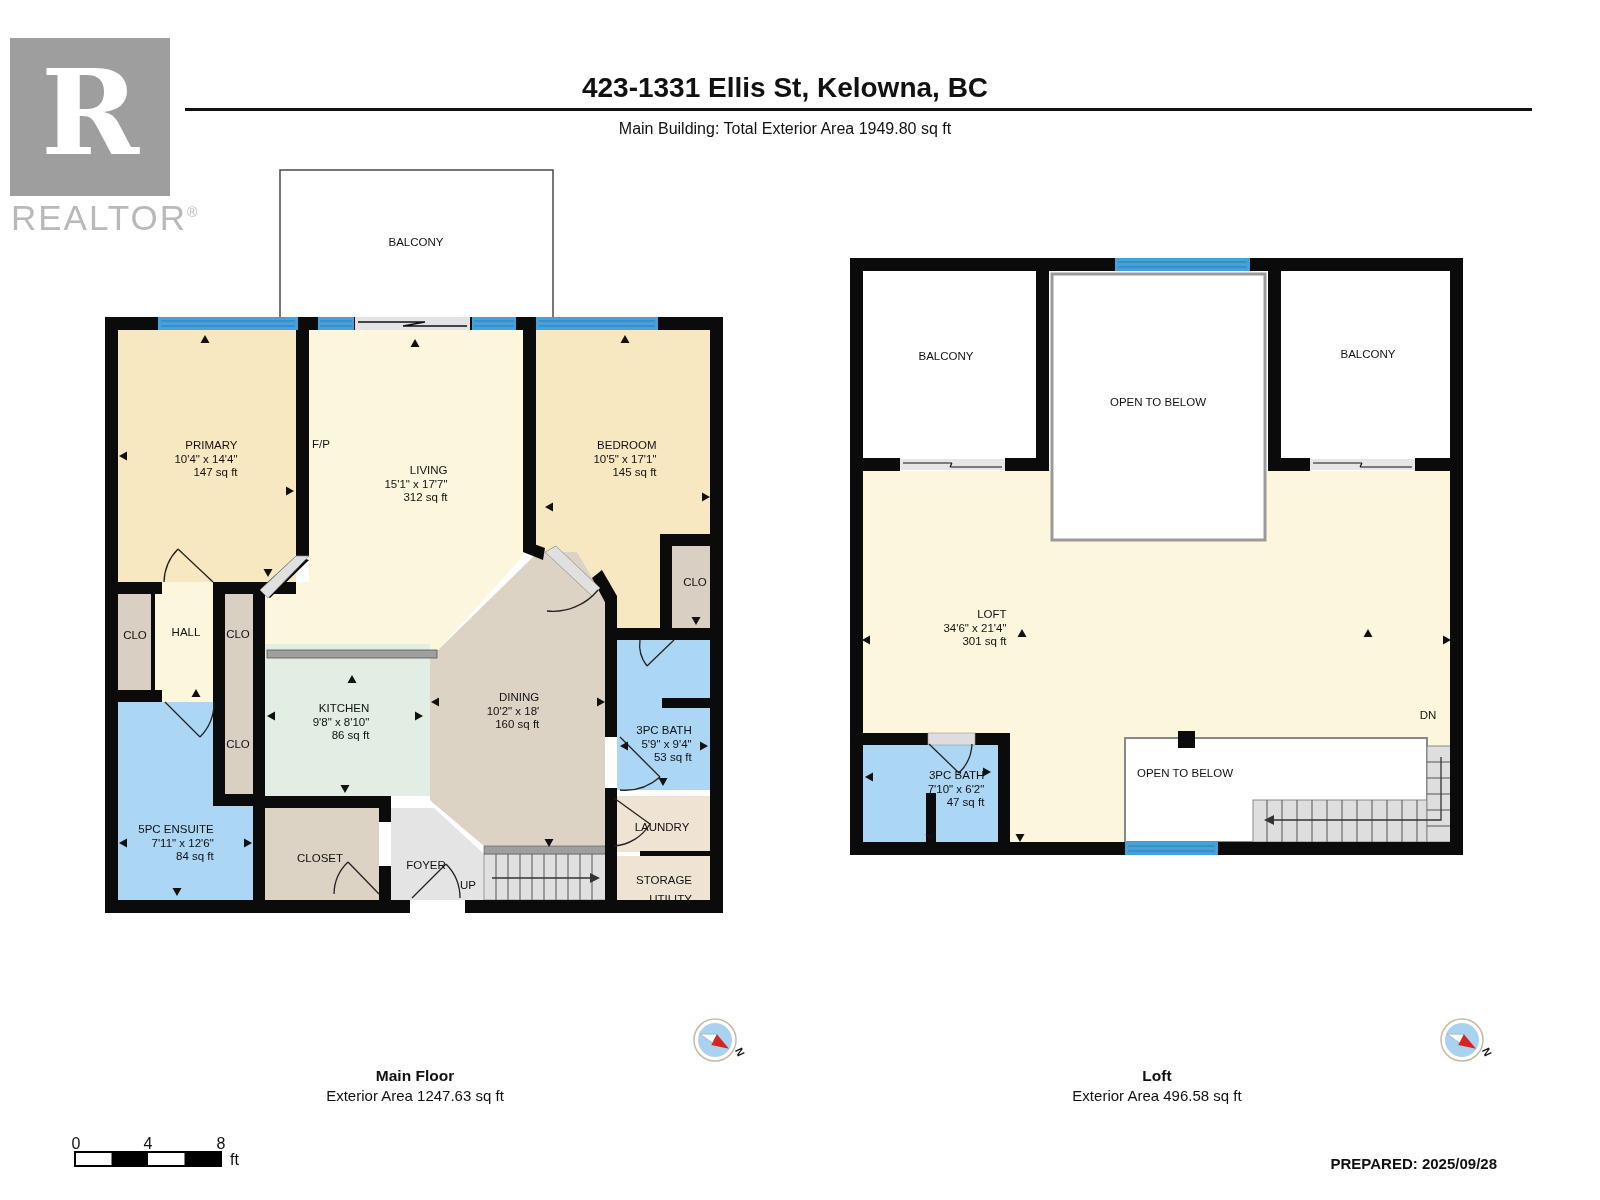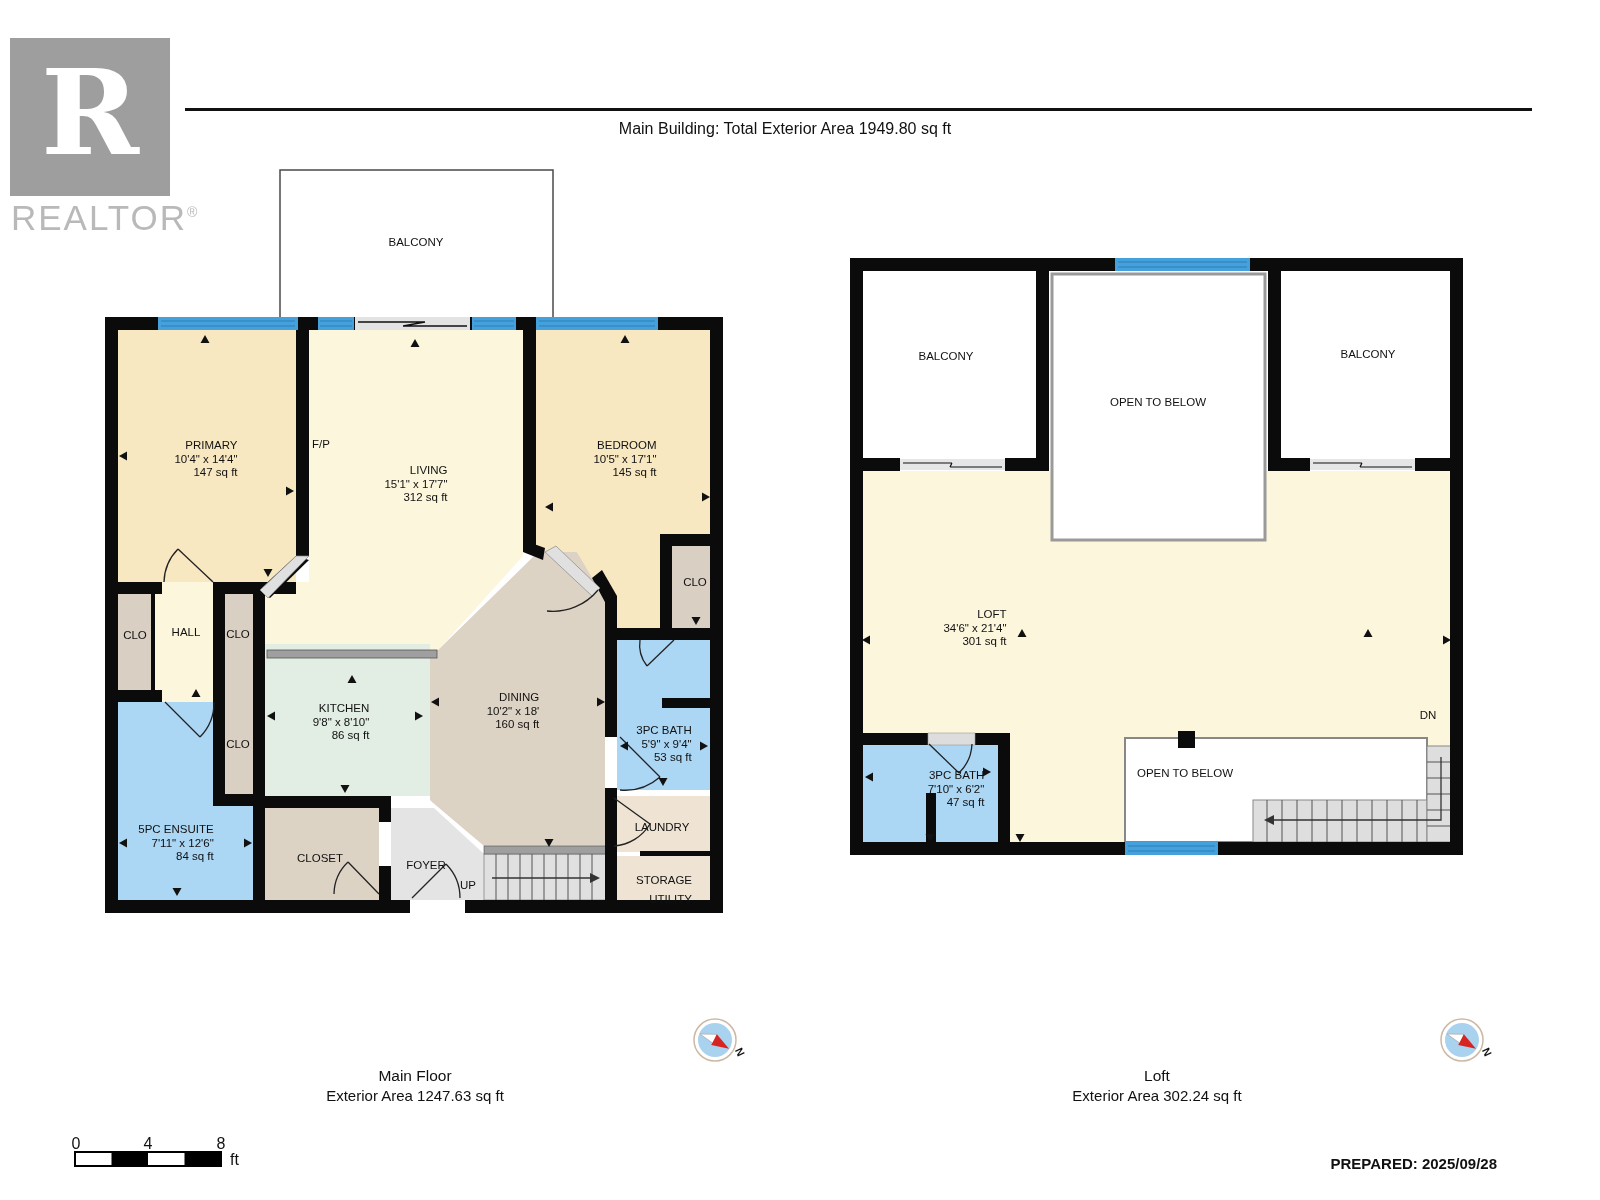--- a/index.html
+++ b/index.html
@@ -14,21 +14,21 @@
   .hdr-sub{position:absolute;left:785px;top:129px;transform:translate(-50%,-50%);
        font-size:16px;color:#111;white-space:nowrap;}
   .logo-box{position:absolute;left:10px;top:38px;width:160px;height:158px;background:#9e9e9e;
        display:flex;align-items:center;justify-content:center;}
   .logo-r{font-family:"DejaVu Serif","Liberation Serif",serif;font-weight:bold;
        font-size:118px;color:#ffffff;line-height:1;transform:translateY(-4px);}
   .logo-word{position:absolute;left:11px;top:198px;font-size:35px;color:#b9b9b9;
        letter-spacing:2px;font-weight:500;}
   .logo-word sup{font-size:14px;}
   .caption-title{position:absolute;transform:translate(-50%,-50%);font-size:15.5px;
-       font-weight:normal;color:#111;white-space:nowrap;}
+       font-weight:bold;color:#111;white-space:nowrap;}
   .caption-sub{position:absolute;transform:translate(-50%,-50%);font-size:15px;color:#111;white-space:nowrap;}
   .prepared{position:absolute;left:1497px;top:1163px;transform:translate(-100%,-50%);
        font-size:15px;font-weight:bold;color:#111;white-space:nowrap;}
   .tick{position:absolute;transform:translate(-50%,-50%);font-size:16px;color:#111;}
   .unit{position:absolute;transform:translate(0,-50%);font-size:16px;color:#111;}
   .north{position:absolute;font-size:11px;font-weight:bold;color:#111;}
 </style>
 </head>
 <body>
 
@@ -253,20 +253,21 @@
       <rect x="75" y="1152" width="146" height="14" fill="#ffffff" stroke="#000" stroke-width="2"></rect>
       <rect x="111.5" y="1152" width="36.5" height="14" fill="#000"></rect>
       <rect x="184.5" y="1152" width="36.5" height="14" fill="#000"></rect>
     </g>
   </svg>
 
   <div class="logo-box">
     <span class="logo-r">R</span>
   </div>
   <div class="logo-word"><span>REALTOR</span><sup>®</sup></div>
+  <div class="hdr-title">423-1331 Ellis St, Kelowna, BC</div>
   <div class="hdr-rule"></div>
   <div class="hdr-sub">Main Building: Total Exterior Area 1949.80 sq ft</div>
 
   <div class="lbl" style="left:416px;top:243px">BALCONY</div>
   <div class="lbl" style="left:206px;top:459px">
     <div>PRIMARY</div>
       <div>10'4" x 14'4"</div>
       <div>147 sq ft</div>
   </div>
   <div class="lbl" style="left:321px;top:445px">F/P</div>
@@ -329,21 +330,21 @@
   </div>
   <div class="lbl" style="left:1185px;top:774px">OPEN TO BELOW</div>
   <div class="lbl" style="left:1428px;top:716px">DN</div>
 
   <div class="north" style="left:736px;top:1046px;transform:rotate(65deg)">N</div>
   <div class="north" style="left:1483px;top:1046px;transform:rotate(65deg)">N</div>
 
   <div class="caption-title" style="left:415px;top:1076px">Main Floor</div>
   <div class="caption-sub" style="left:415px;top:1095px">Exterior Area 1247.63 sq ft</div>
   <div class="caption-title" style="left:1157px;top:1076px">Loft</div>
-  <div class="caption-sub" style="left:1157px;top:1095px">Exterior Area 302.24 sq ft</div>
+  <div class="caption-sub" style="left:1157px;top:1095px">Exterior Area 496.58 sq ft</div>
 
   <div class="tick" style="left:76px;top:1144px">0</div>
   <div class="tick" style="left:148px;top:1144px">4</div>
   <div class="tick" style="left:221px;top:1144px">8</div>
   <div class="unit" style="left:230px;top:1160px">ft</div>
   <div class="prepared">PREPARED: 2025/09/28</div>
 
 </div>
 
 </body></html>

